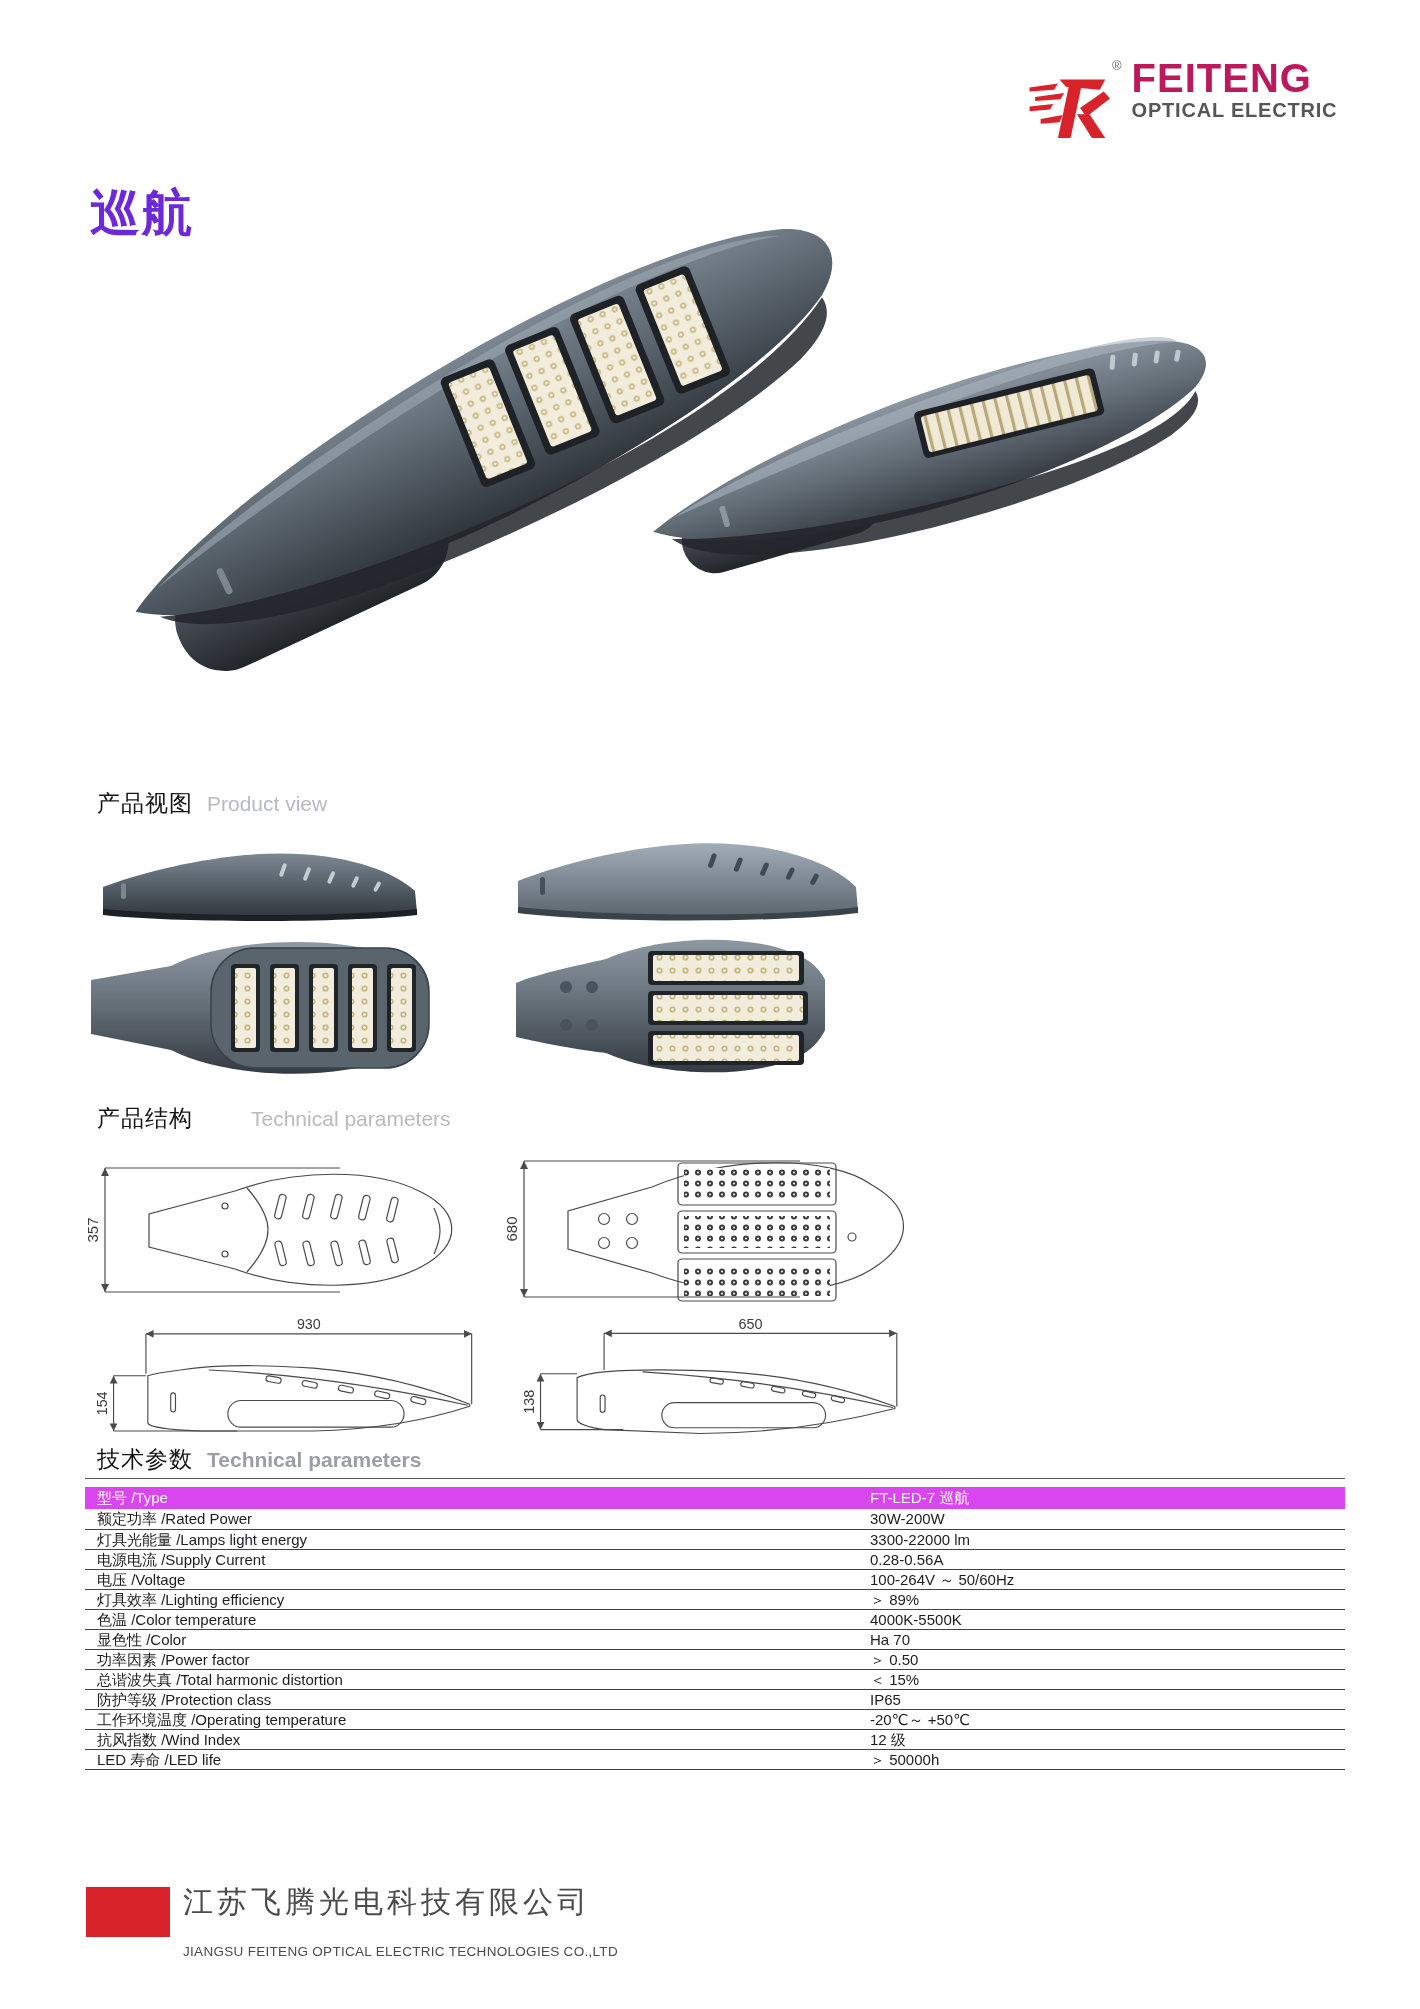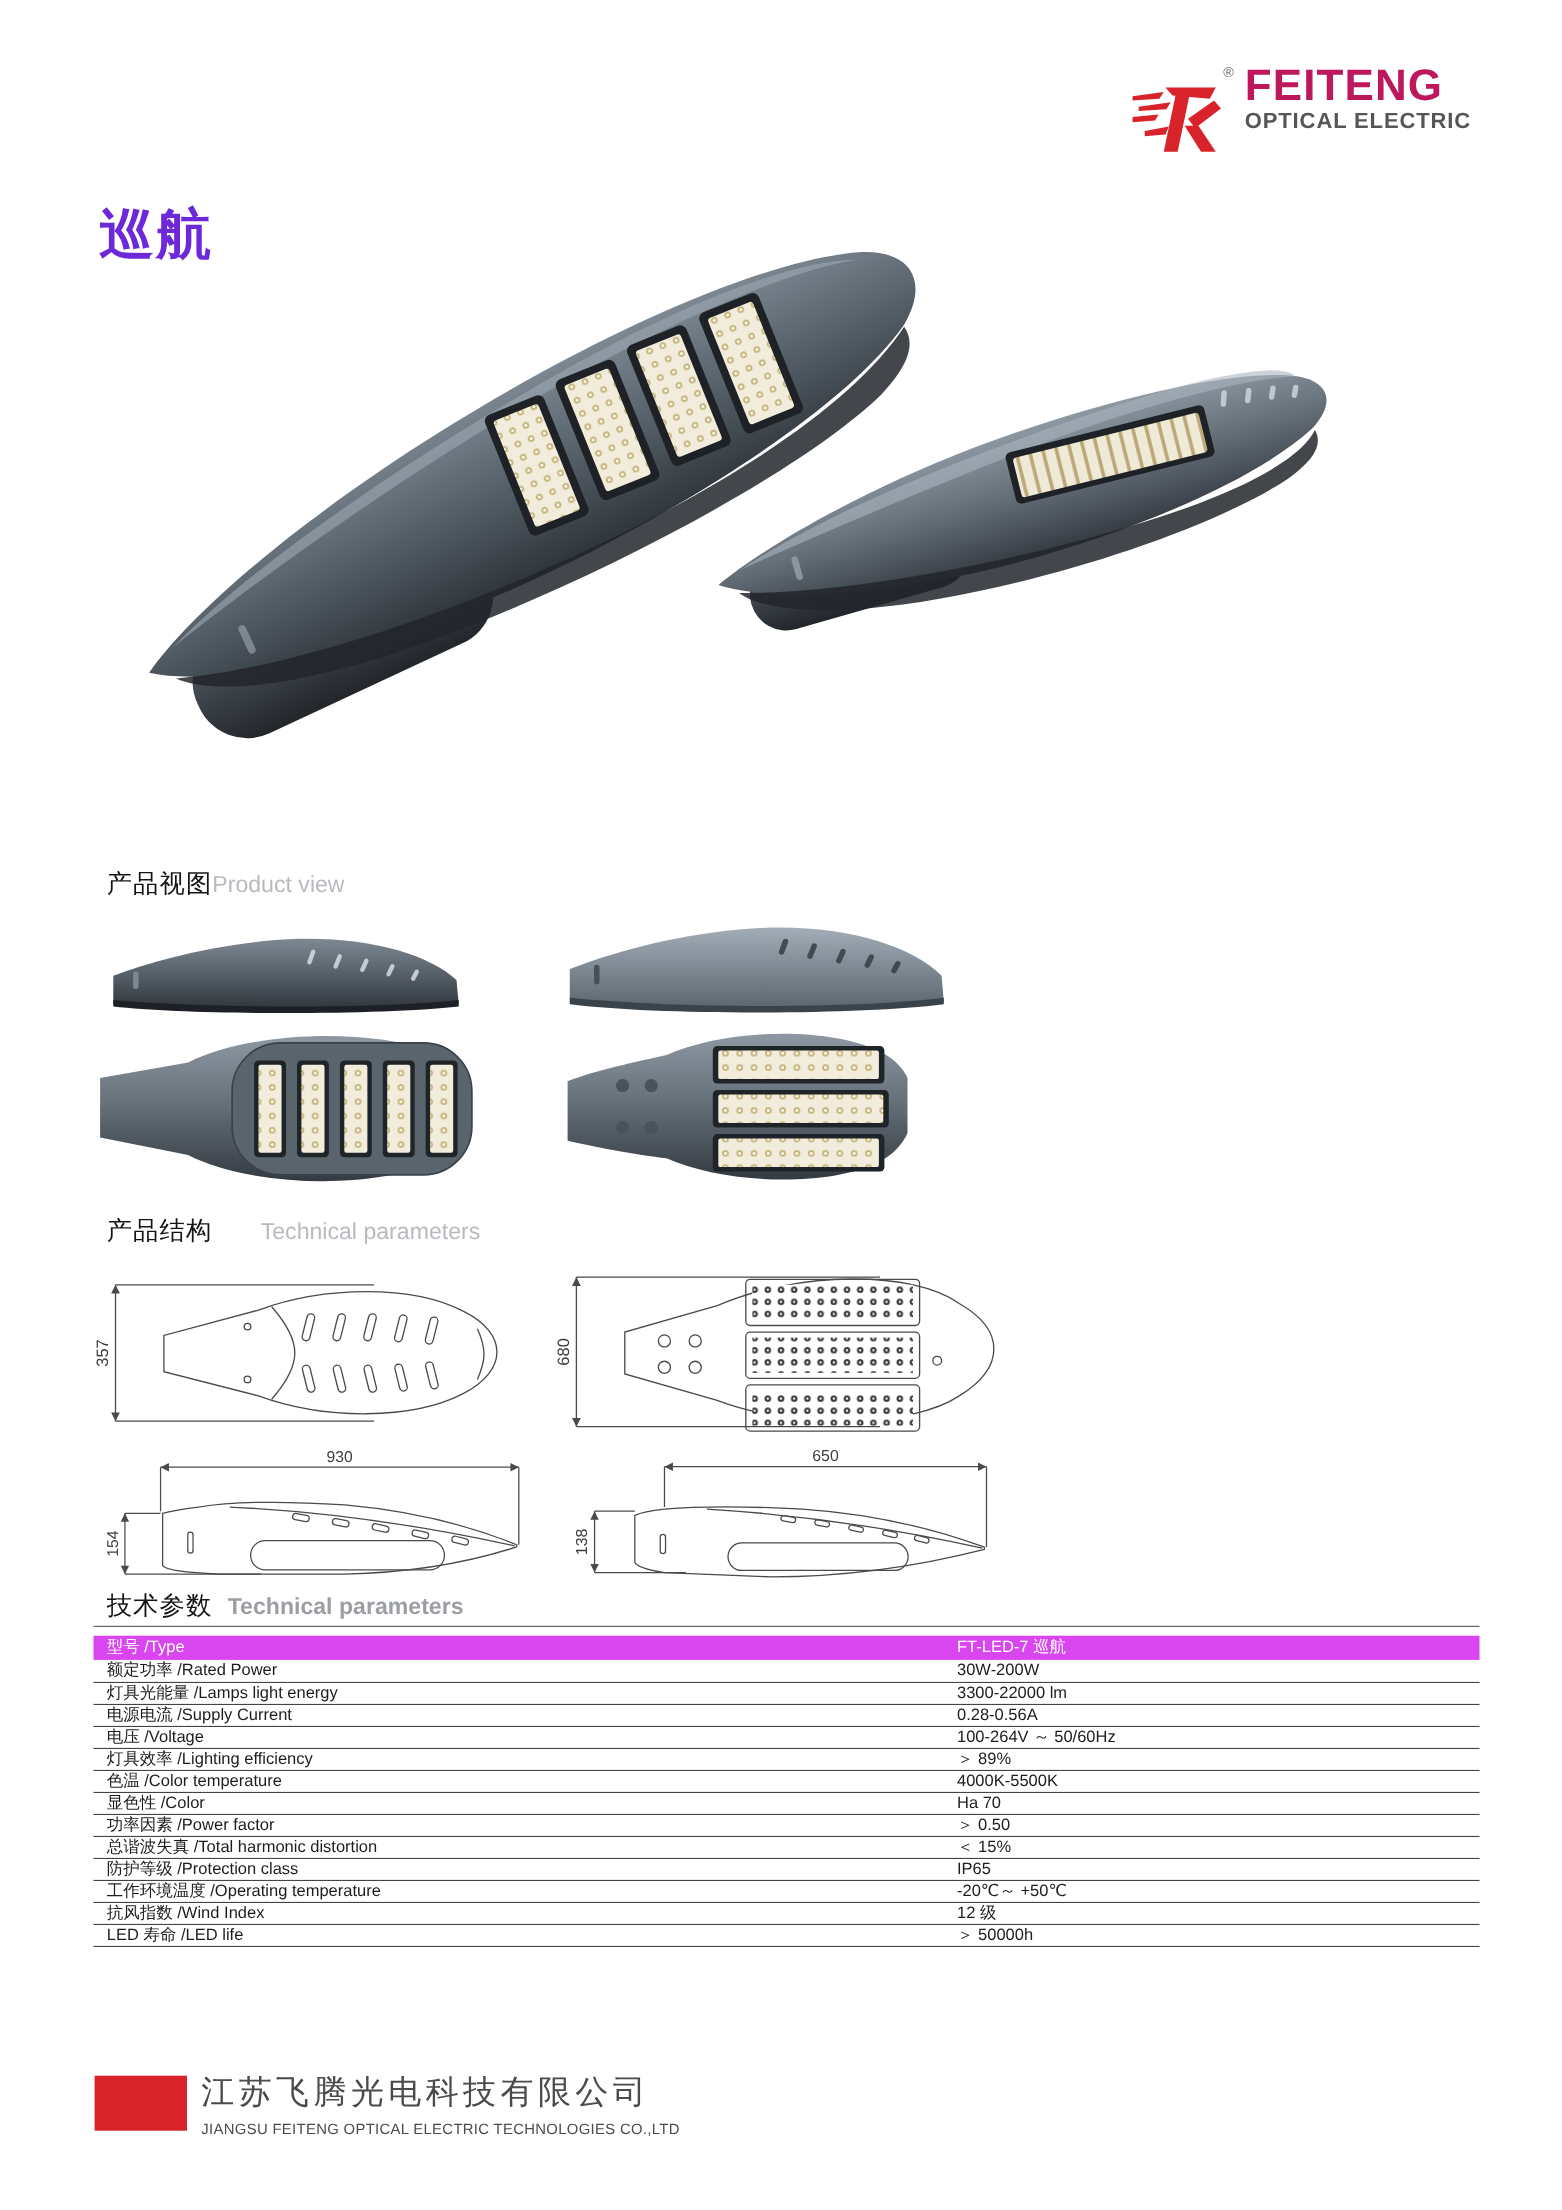--- a/index.html
+++ b/index.html
@@ -15,37 +15,37 @@
   .logo-text { display:flex; flex-direction:column; margin-left:4px; }
   .logo-name { font-size:40px; font-weight:bold; color:#be185d; letter-spacing:1px; line-height:40px; }
   .logo-tag  { font-size:20px; font-weight:bold; color:#55565a; letter-spacing:0.8px; line-height:22px; margin-top:1px; }
 
   
   .page-title { left:90px; top:180px; font-size:50px; font-weight:bold; color:#6d28d9; letter-spacing:2px; }
 
   
   .sec-head { display:flex; align-items:baseline; }
   .sec-zh { font-size:23px; font-weight:normal; color:#141414; letter-spacing:1px;margin-left:12px; }
-  .sec-en { font-size:21px; color:#b7babe; }
+  .sec-en { font-size:21px; color:#b7babe; margin-left:14px; }
   .sec-en-bold { font-size:21px; color:#9b9ea2; font-weight:bold; margin-left:14px; }
 
   .rule { left:85px; width:1260px; height:1px; background:#55555a; }
 
   
   .spec-table { position:absolute; left:85px; top:1487px; width:1260px; border-collapse:collapse; table-layout:fixed; }
   .spec-table th, .spec-table td { text-align:left; font-weight:normal; font-size:15px; padding:0; }
   .spec-table thead th { background:#d946ef; color:#ffffff; height:22px; line-height:22px; }
   .spec-table tbody td { border-bottom:1px solid #434347; color:#1d1d1f; height:20px; line-height:19px; }
   .col-label { width:785px; padding-left:12px !important; }
 
   
   .footer-block { left:86px; top:1887px; width:84px; height:50px; background:#d9232a; }
   .footer-text { left:183px; top:1882px; }
   .footer-zh { font-size:30px; color:#4b4b4d; letter-spacing:4px; }
-  .footer-en { font-size:13.5px; color:#4b4b4d; letter-spacing:0.3px; margin-top:5px; }
+  .footer-en { font-size:13.5px; color:#4b4b4d; letter-spacing:0.3px; margin-top:21px; }
 
   svg { display:block; }
   .dim-text { font-size:15px; fill:#3c3c3c; font-family:"Liberation Sans","DejaVu Sans",sans-serif; }
 </style>
 </head>
 <body>
 
 <div class="page">
 
   <svg width="0" height="0" style="position:absolute" aria-hidden="true">

